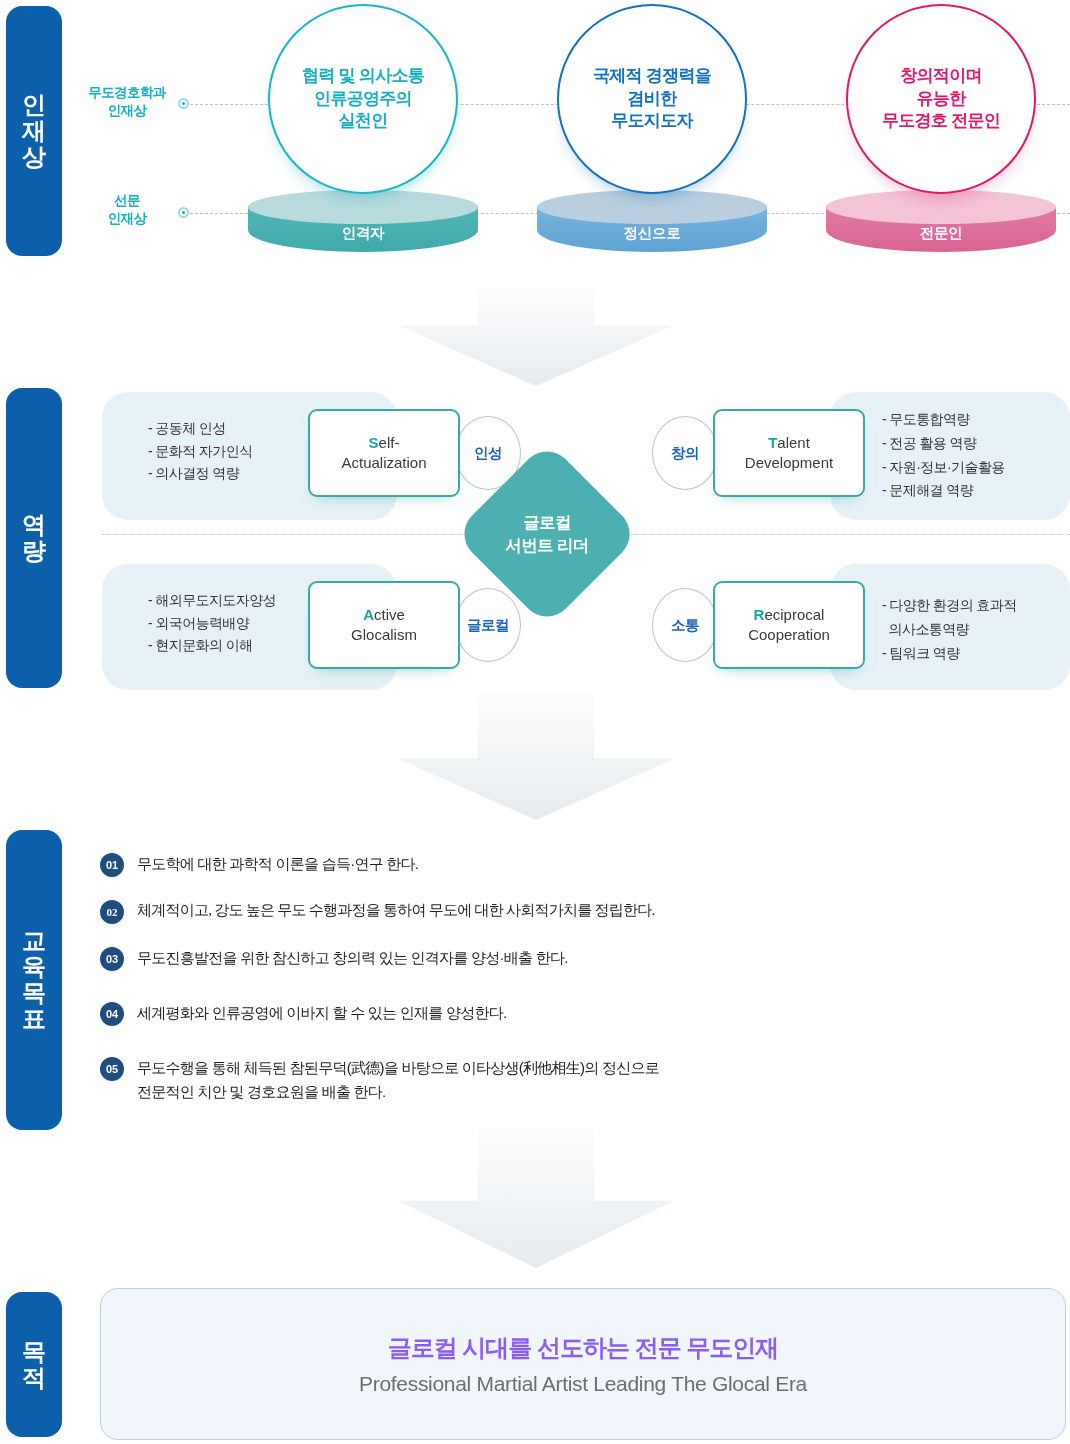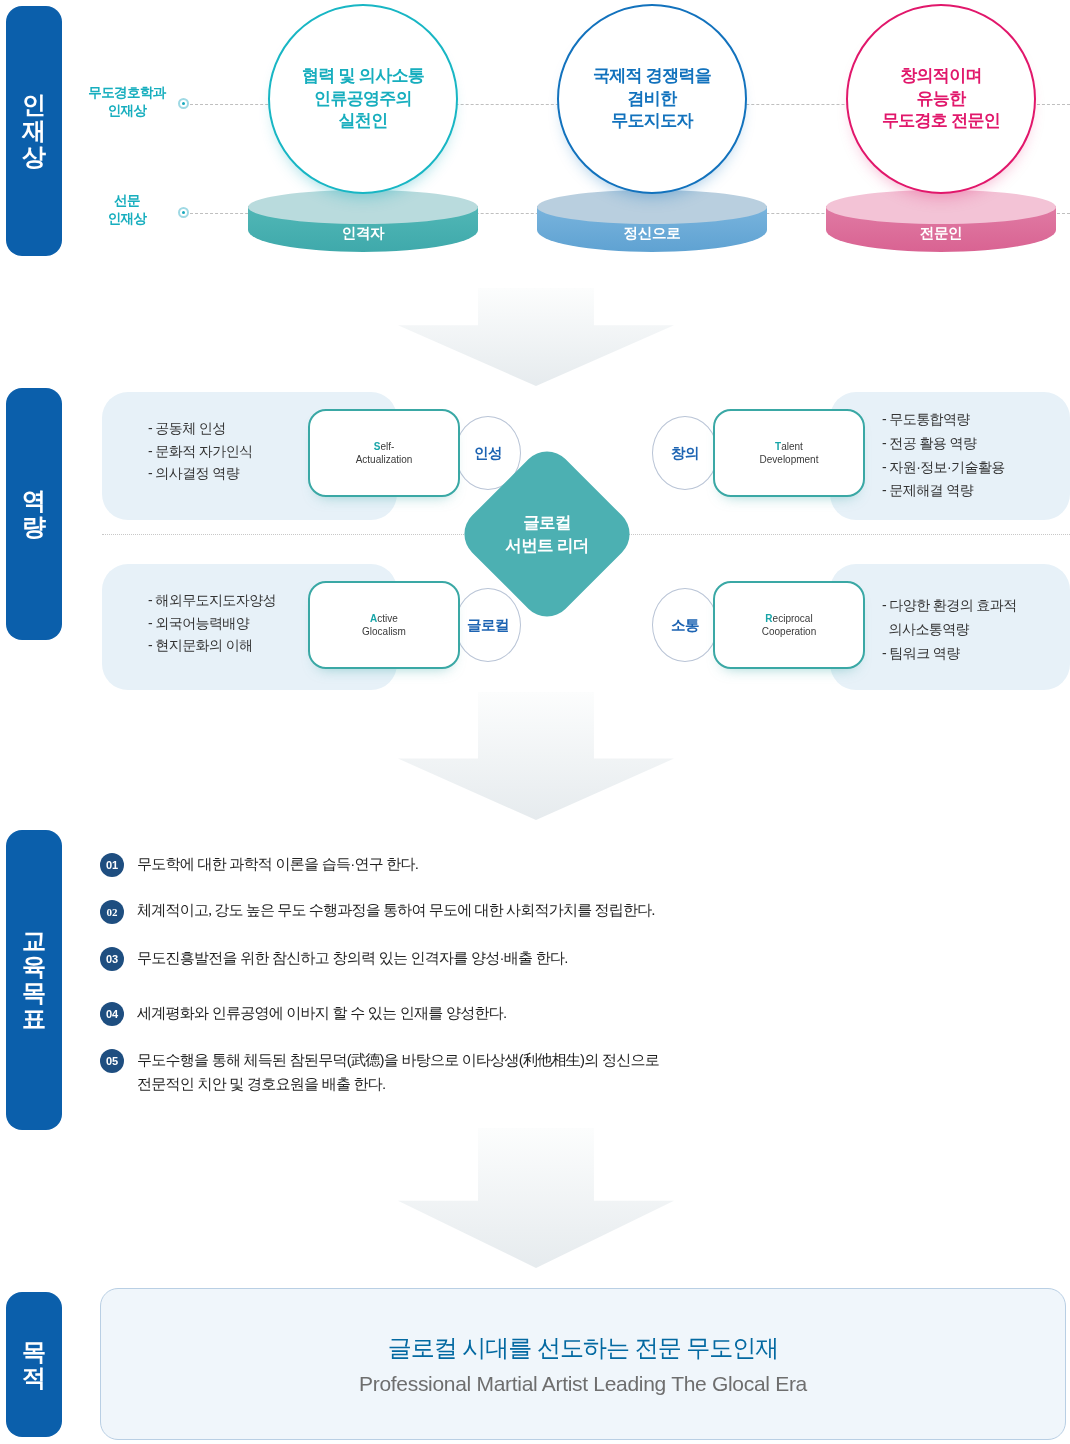--- a/index.html
+++ b/index.html
@@ -32,21 +32,21 @@
     justify-content: center;
     text-align: center;
   }
   .side-tab .vstack {
     writing-mode: horizontal-tb;
     display: block;
     width: 26px;
   }
 
   #tab-talent  { top: 6px;   height: 250px; }
-  #tab-comp    { top: 388px; height: 252px; }
+  #tab-comp    { top: 388px; height: 300px; }
   #tab-goal    { top: 830px; height: 300px; }
   #tab-purpose { top: 1292px; height: 145px; justify-content: center; }
 
   
   .s1 { position: absolute; left: 0; top: 0; width: 1070px; height: 290px; }
 
   .s1-label {
     position: absolute;
     width: 110px;
     text-align: center;
@@ -186,26 +186,26 @@
   #panel-2 { left: 830px; top: 14px;  width: 240px; height: 128px; padding: 16px 0 0 52px; }
   #panel-3 { left: 102px; top: 186px; width: 295px; height: 126px; padding: 25px 0 0 46px; }
   #panel-4 { left: 830px; top: 186px; width: 240px; height: 126px; padding: 30px 0 0 52px; }
   #panel-2 li, #panel-4 li { line-height: 1.70; }
 
   .eng-card {
     position: absolute;
     width: 152px; height: 88px;
     background: #ffffff;
     border: 2px solid #3aa8a5;
-    border-radius: 18px;
+    border-radius: 9px;
     display: flex;
     align-items: center;
     justify-content: center;
     text-align: center;
-    font-size: 10px;
+    font-size: 15px;
     line-height: 1.34;
     color: #3a3a3a;
     z-index: 4;
     box-shadow: 0 8px 14px -9px rgba(58,168,165,.55);
   }
   .eng-card .ini { color: #18A5A8; font-weight: bold; }
 
   .kr-circle {
     position: absolute;
     width: 66px; height: 74px;
@@ -291,40 +291,40 @@
     color: #222222;
     line-height: 1.58;
     letter-spacing: -0.75px;
     white-space: pre-line;
   }
 
   #goal-1 { top: 12px; }
   #goal-2 { top: 59px; font-family: Liberation Serif, serif; }
   #goal-3 { top: 106px; }
   #goal-4 { top: 161px; }
-  #goal-5 { top: 208px; }
+  #goal-5 { top: 216px; }
 
   
   .s4 { position: absolute; left: 0; top: 1288px; width: 1070px; height: 156px; }
   .purpose-box {
     position: absolute;
     left: 100px; top: 0;
     width: 966px; height: 152px;
     background: #f0f6fb;
     border: 1px solid #b9cfe4;
     border-radius: 18px;
     display: flex;
     flex-direction: column;
     align-items: center;
     justify-content: center;
     gap: 8px;
   }
   .purpose-kr {
-    color: #0369a1;
-    font-weight: normal;
+    color: #8b5cf6;
+    font-weight: bold;
     font-size: 24px;
     letter-spacing: -1px;
   }
   .purpose-en {
     color: #6e6e6e;
     font-size: 21px;
     letter-spacing: -0.3px;
   }
 </style>
 </head>

